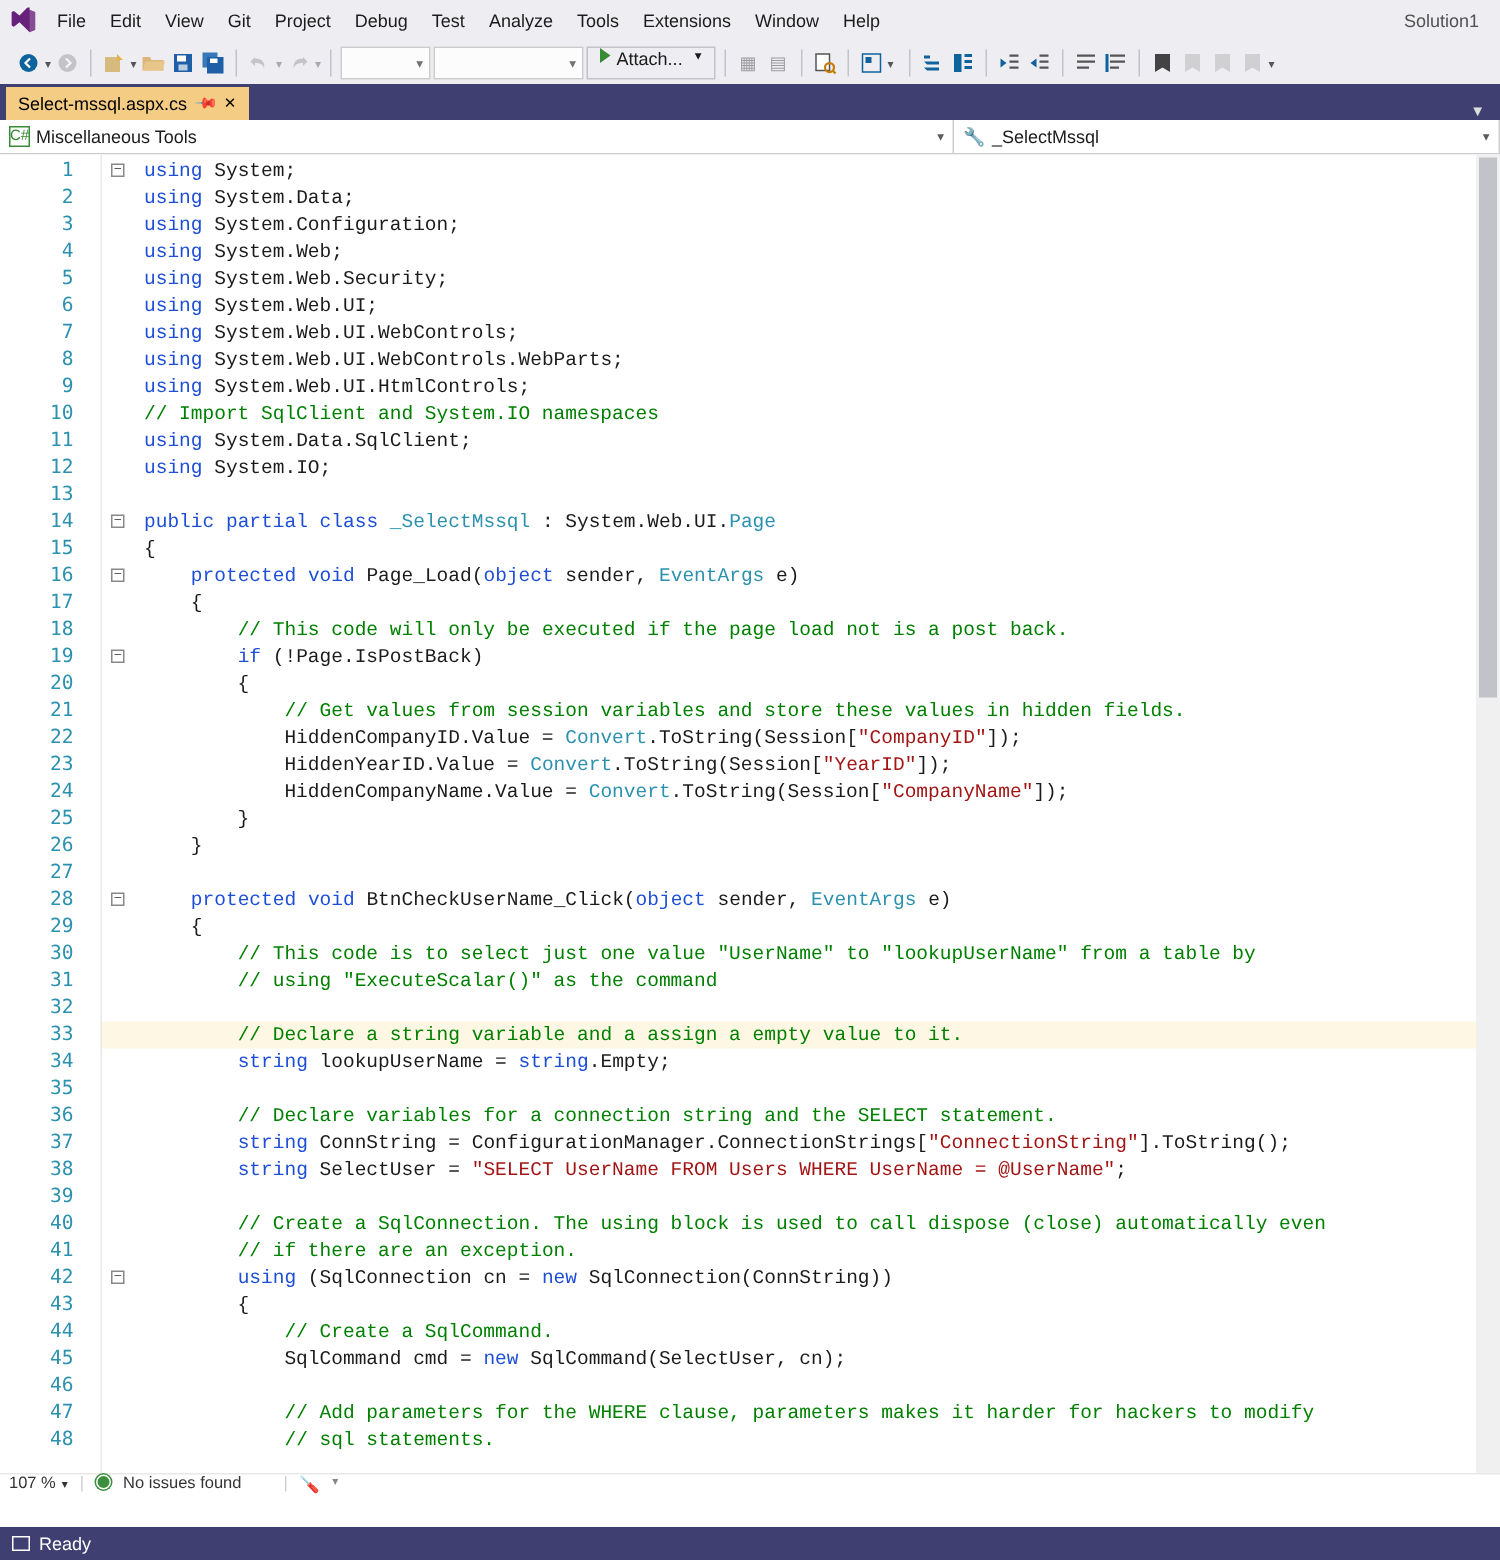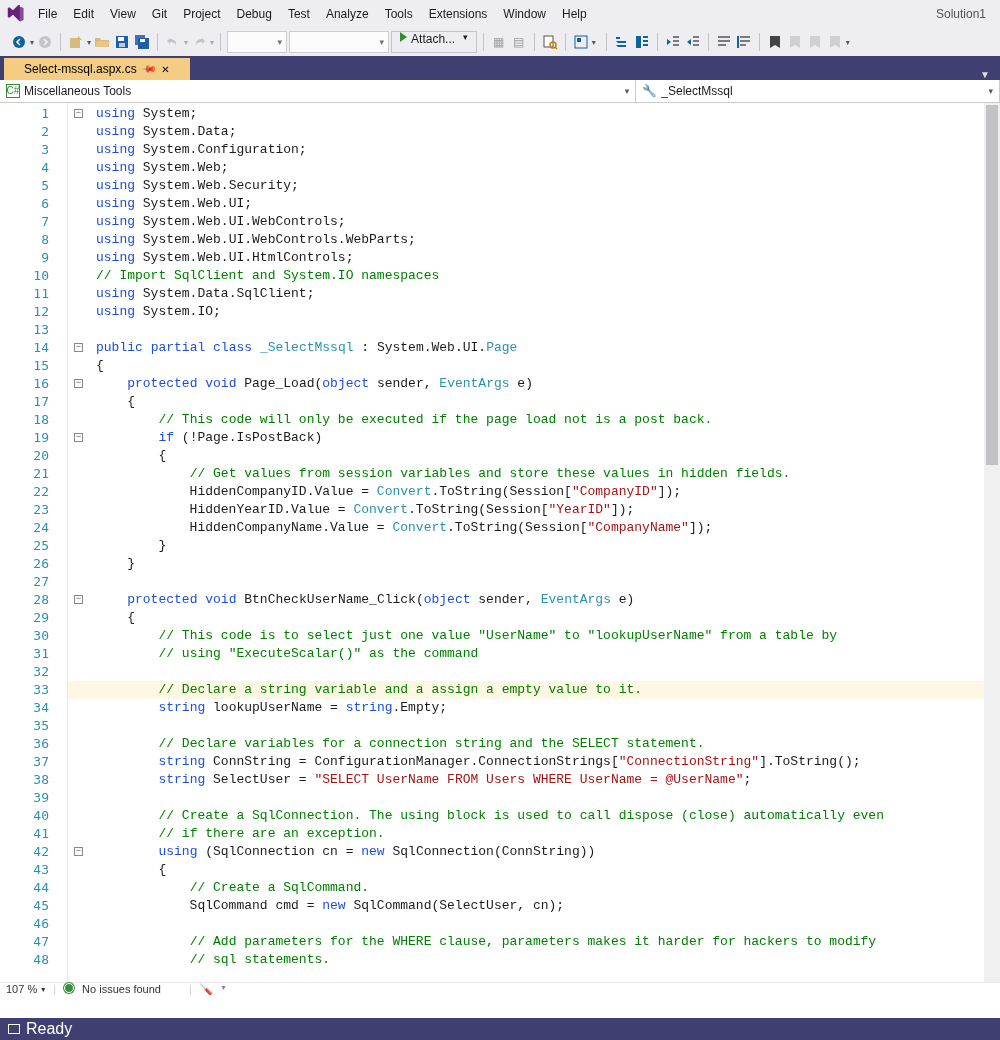--- a/index.html
+++ b/index.html
@@ -18,39 +18,39 @@
   .tb-btn { width:18px; height:18px; display:flex; align-items:center; justify-content:center; color:#1b1b1b; font-size:12px; border:1px solid transparent; }
   .tb-sep { width:1px; height:18px; background:#c2c3c9; margin:0 4px; }
   .tb-spacer-blank { width:2px; height:18px; }
   .tb-combo { height:22px; border:1px solid #ccc; background:#fcfcfc; min-width:60px; display:flex; align-items:center; justify-content:flex-end; font-size:11px; color:#717171; padding:0 4px; }
   .tb-combo::after { content:"▾"; margin-left:6px; font-size:9px; }
   .attach { display:flex; align-items:flex-start; gap:4px; padding:0 8px; height:22px; border:1px solid #c2c3c9; font-size:12px; }
   .attach::after { content:"▾"; font-size:9px; margin-left:4px; }
   .green-tri { width:0; height:0; border-left:7px solid #388a34; border-top:5px solid transparent; border-bottom:5px solid transparent; }
   .tabbar { height:24px; background:#3f3f71; display:flex; align-items:flex-end; padding-left:4px; position:relative; }
   .tabbar::after { content:""; position:absolute; right:6px; top:6px; color:#fff; }
-  .tab { height:22px; display:flex; align-items:center; padding:0 20px; gap:6px; font-size:12px;justify-content:flex-end; }
+  .tab { height:22px; display:flex; align-items:center; padding:0 8px; gap:6px; font-size:12px;justify-content:flex-end; }
   .tab.active { background:#f5cc84; color:#000; }
   .tab-close { font-size:10px; }
   .tab-pin { font-size:10px; transform:rotate(45deg); }
   .navbar { height:23px; background:#fff; border-bottom:1px solid #ccc; display:flex; align-items:center; }
   .nav-combo { flex:1; border-right:1px solid #ccc; display:flex; align-items:center; padding:0 6px; font-size:12px; color:#1b1b1b; position:relative; height:100%; }
   .nav-combo::after { content:"▾"; position:absolute; right:6px; font-size:9px; color:#5a5a5a; }
   .nav-icon { width:14px; height:14px; margin-right:4px; display:inline-flex; align-items:center; justify-content:center; font-size:10px; border:1px solid #555; line-height:1;}
   .editor { flex:1; background:#fff; overflow:hidden; position:relative; display:flex; }
   .gutter { width:68px; background:#fff; text-align:right; color:#2b91af; font-family:Consolas,monospace; font-size:13px; padding-top:2px; border-right:1px solid #e8e8e8;}
   .gutter div { padding-right:18px; line-height:18px; }
   .code { font-family:Consolas,"Courier New",monospace; font-size:13px; line-height:18px; white-space:pre; padding-left:28px; padding-top:2px; flex:1; position:relative;}
   .k { color:#1d4ed8; }
   .t { color:#2b91af; }
   .s { color:#a31515; }
   .c { color:#008000; }
   .scrollbar-v { position:absolute; right:0; top:0; bottom:0; width:16px; background:#f0f0f0; }
   .scrollbar-v .thumb { position:absolute; left:2px; right:2px; top:2px; height:360px; background:#c2c3c9; }
-  .statusbar { height:22px; background:#3f3f71; color:#fff; display:flex; align-items:center; padding:0 8px; font-size:16px; gap:6px;}
+  .statusbar { height:22px; background:#3f3f71; color:#fff; display:flex; align-items:center; padding:0 8px; font-size:12px; gap:6px;}
   .statusbar .sq { width:12px; height:10px; border:1px solid #fff; }
   .devex { height:36px; background:#fff; border-top:1px solid #e8e8e8; display:flex; align-items:flex-start; font-size:11px; color:#333; padding:0 6px; gap:8px;}
   .devex .zoom { display:flex; align-items:center; gap:4px; }
   .devex .zoom::after { content:"▾"; font-size:8px; }
   .devex .green-dot { width:10px; height:10px; border-radius:50%; background:#3c8f3c; border:1px solid #fff; box-shadow:0 0 0 1px #3c8f3c;}
   .tb-icon-svg { width:16px; height:16px; }
 </style>
 </head>
 <body>
 

